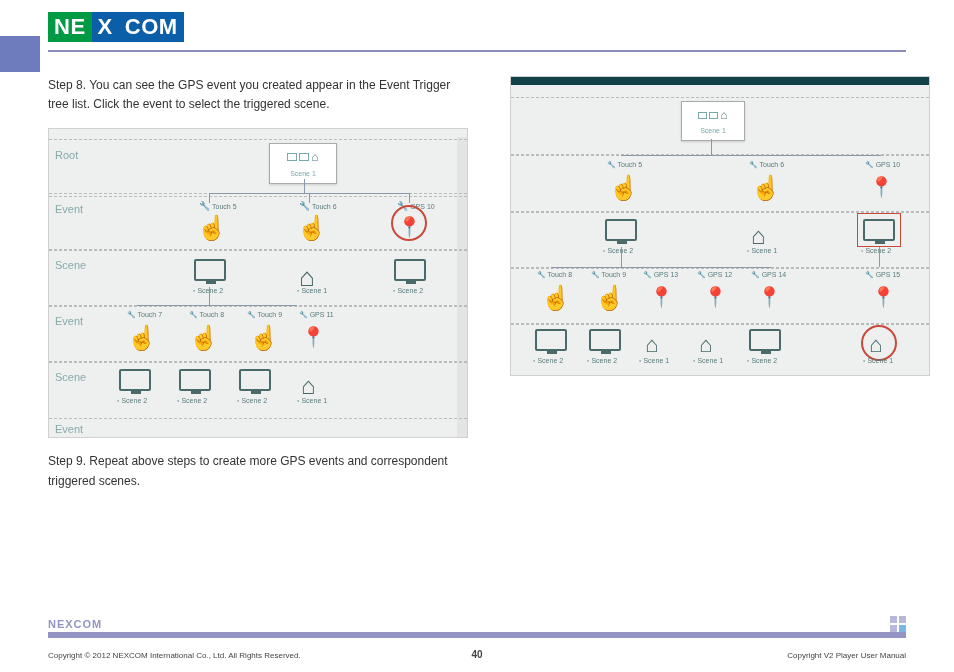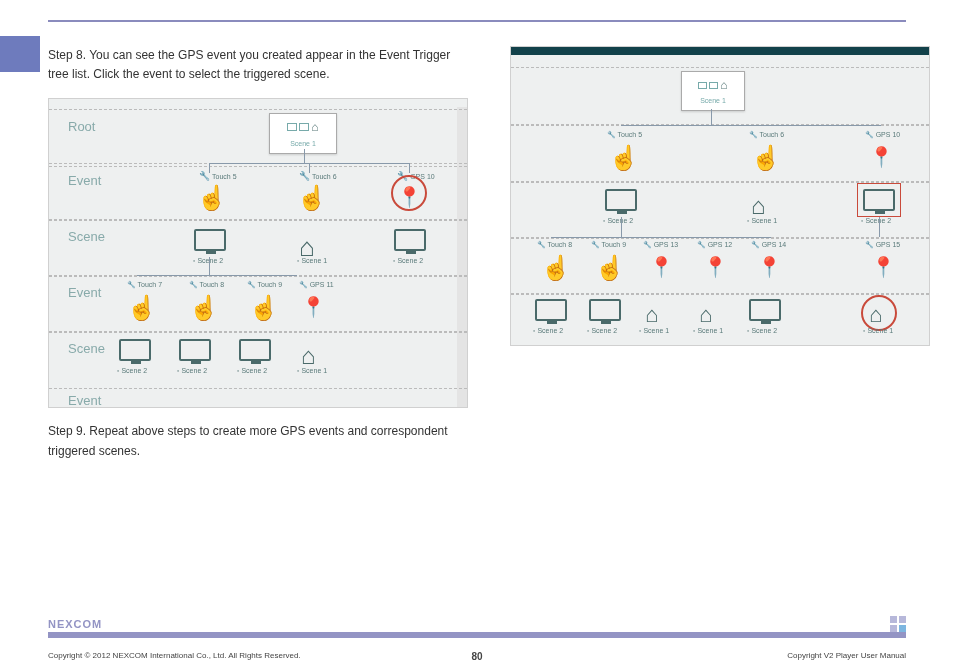--- a/index.html
+++ b/index.html
@@ -68,22 +68,22 @@
   .shot-top { height:8px; background:#12414a; width:100%; }
   .row-band {
     border-top: 1px dashed #bbb;
     border-bottom: 1px dashed #bbb;
     position: absolute;
     left: 0; right: 0;
     height: 58px;
   }
   .row-label {
     position: absolute;
-    left: 19px;
-    font-size: 13px;
+    left: 6px;
+    font-size: 11px;
     color: #8aa;
   }
   .scene-box {
     position: absolute;
     border: 1px solid #aaa;
     background: #fff;
     padding: 4px 6px;
     font-size: 7px;
     color: #7aa;
     box-shadow: 0 1px 2px rgba(0,0,0,0.15);
@@ -145,21 +145,21 @@
     left: 48px; right: 48px;
     height: 6px;
     background: #9394c4;
   }
   .footer {
     position: absolute;
     bottom: 12px;
     left: 48px; right: 48px;
     display: flex;
     justify-content: space-between;
-    align-items: flex-start;
+    align-items: flex-end;
     font-size: 8px;
     color: #444;
   }
   .footer-logo {
     font-size: 11px;
     font-weight: bold;
     color: #9394c4;
     letter-spacing: 1px;
     position: absolute;
     bottom: 42px;
@@ -181,20 +181,25 @@
     grid-template-rows: 7px 7px;
     gap: 2px;
   }
   .sq { background:#b7b8da; }
   .scroll { position:absolute; right:0; top:8px; bottom:0; width:10px; background:#e4e4e4;}
 </style>
 </head>
 <body>
 
 <div class="header">
+  <div class="logo">
+    <span class="logo-green">NE</span>
+      <span class="logo-blue">X</span>
+      <span class="logo-blue">COM</span>
+  </div>
 </div>
 <div class="header-rule"></div>
 <div class="corner-block"></div>
 
 <div class="content">
   <div class="col">
     <p class="para">Step 8. You can see the GPS event you created appear in the Event Trigger tree list. Click the event to select the triggered scene.</p>
 
     <div class="shot">
       <div class="scroll"></div>
@@ -361,15 +366,15 @@
 <div class="footer-logo">NEXCOM</div>
 <div class="squares">
   <div class="sq"></div>
     <div class="sq"></div>
     <div class="sq"></div>
     <div class="sq" style="background:#7db6e0"></div>
 </div>
 <div class="footer-rule"></div>
 <div class="footer">
   <span>Copyright © 2012 NEXCOM International Co., Ltd. All Rights Reserved.</span>
-  <span class="page-num">80</span>
+  <span class="page-num">40</span>
   <span>Copyright V2 Player User Manual</span>
 </div>
 
 </body></html>

